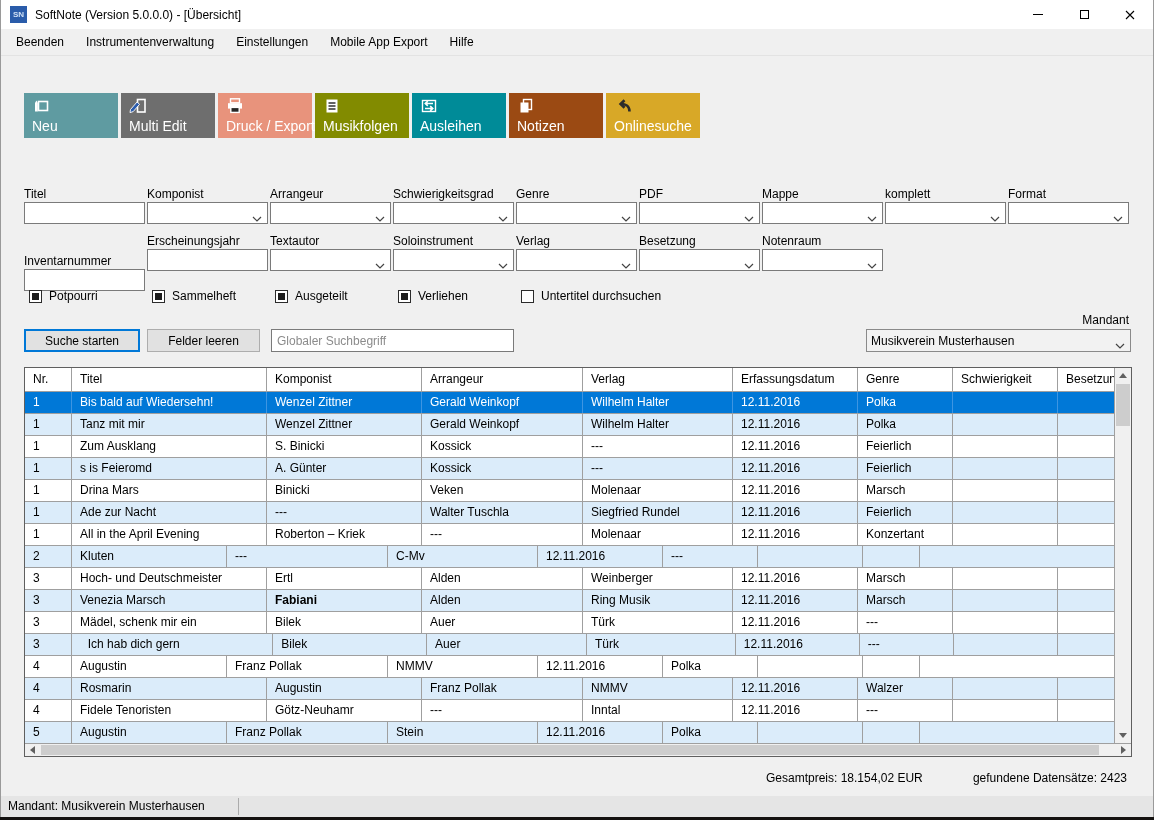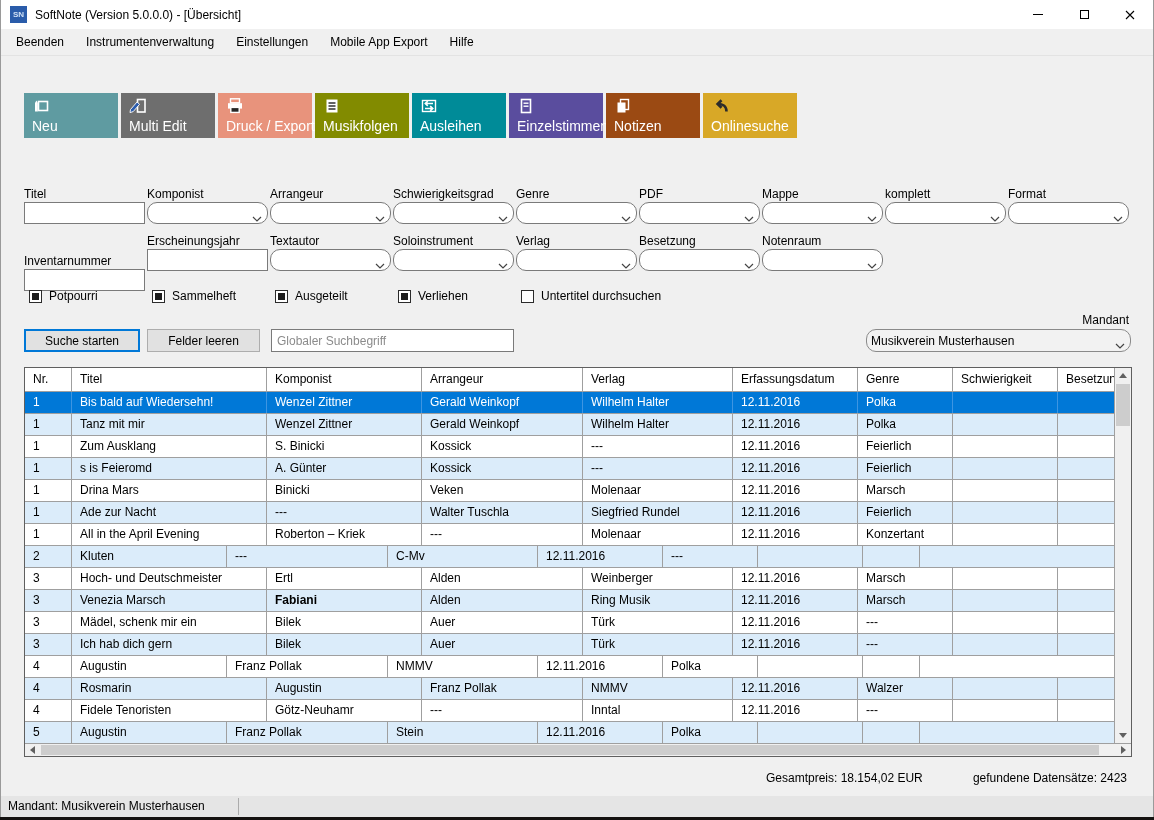--- a/index.html
+++ b/index.html
@@ -30,21 +30,21 @@
   .tb-btn { width:94px; height:45px; position:relative; cursor:default; }
   .tb-icon { position:absolute; top:4px; left:8px; }
   .tb-label { position:absolute; bottom:4px; left:8px; color:#fff; font-size:14px; white-space:nowrap; }
 
   
   .filter-row { position:absolute; left:23px; width:1110px; height:40px; }
   .field { position:absolute; width:121px; }
   .field-label { font-size:12px; color:#000; height:15px; }
   .tinput, .select { width:121px; height:22px; border:1px solid #7a7a7a; background:#fff;
                      font-size:12px; padding:0 4px; position:relative; }
-  .select { display:flex; align-items:center;border-radius:10px; }
+  .select { display:flex; align-items:center; }
   .select .sel-text { font-size:12px; color:#000; white-space:nowrap; overflow:hidden; flex:1; }
   .chev { position:absolute; right:5px; top:8px; }
 
   
   .checkbox-row { position:absolute; top:289px; left:23px; width:1110px; height:16px; }
   .cb-item { position:absolute; display:flex; align-items:center; }
   .cb { width:13px; height:13px; border:1px solid #2b2b2b; background:#fff; position:relative; flex:none; }
   .cb.ind::after { content:""; position:absolute; left:2px; top:2px; right:2px; bottom:2px; background:#1c1c1c; }
   .cb-label { font-size:12px; margin-left:7px; white-space:nowrap; }
 
@@ -172,30 +172,20 @@
       <div class="tb-btn" style="background: rgb(0, 139, 152);">
         <span class="tb-icon"><svg width="18" height="18" viewBox="0 0 18 18">
             <rect x="2.5" y="3.5" width="13" height="11" fill="none" stroke="#fff" stroke-width="1.4"></rect>
             <g stroke="#fff" stroke-width="1.6" fill="none">
               <path d="M13 6.5 H5.5 M7.8 4.2 L5.3 6.5 L7.8 8.8"></path>
               <path d="M5 11.5 H12.5 M10.2 9.2 L12.7 11.5 L10.2 13.8"></path>
             </g>
           </svg></span>
         <span class="tb-label">Ausleihen</span>
       </div>
-      <div class="tb-btn" style="background: rgb(90, 77, 158);">
-        <span class="tb-icon"><svg width="18" height="18" viewBox="0 0 18 18">
-            <rect x="4.5" y="2.5" width="9" height="13" fill="none" stroke="#fff" stroke-width="1.6"></rect>
-            <g stroke="#fff" stroke-width="1.4">
-              <line x1="6.5" y1="6.2" x2="11.5" y2="6.2"></line>
-              <line x1="6.5" y1="9.2" x2="11.5" y2="9.2"></line>
-            </g>
-          </svg></span>
-        <span class="tb-label">Einzelstimmen</span>
-      </div>
       <div class="tb-btn" style="background: rgb(155, 74, 19);">
         <span class="tb-icon"><svg width="18" height="18" viewBox="0 0 18 18">
             <rect x="6.5" y="2.5" width="8" height="10" fill="none" stroke="#fff" stroke-width="1.4"></rect>
             <rect x="3.5" y="5.5" width="8" height="10" fill="#fff"></rect>
           </svg></span>
         <span class="tb-label">Notizen</span>
       </div>
       <div class="tb-btn" style="background: rgb(216, 168, 39);">
         <span class="tb-icon"><svg width="20" height="18" viewBox="0 0 20 18">
             <path d="M15.5 14.5 C15.5 8.5 11 7 7.5 7" fill="none" stroke="#2b2b2b" stroke-width="2.6"></path>
@@ -482,21 +472,21 @@
           <div class="tcell" style="width: 155px;">Bilek</div>
           <div class="tcell" style="width: 161px;">Auer</div>
           <div class="tcell" style="width: 150px;">Türk</div>
           <div class="tcell" style="width: 125px;">12.11.2016</div>
           <div class="tcell" style="width: 95px;">---</div>
           <div class="tcell" style="width: 105px;"></div>
           <div class="tcell" style="width: 57px;"></div>
         </div>
         <div class="trow alt">
           <div class="tcell" style="width: 47px;">3</div>
-          <div class="tcell" style="width: 195px;">Ich hab dich gern</div>
+          <div class="tcell" style="width: 195px; margin-left: 8px;">Ich hab dich gern</div>
           <div class="tcell" style="width: 155px;">Bilek</div>
           <div class="tcell" style="width: 161px;">Auer</div>
           <div class="tcell" style="width: 150px;">Türk</div>
           <div class="tcell" style="width: 125px;">12.11.2016</div>
           <div class="tcell" style="width: 95px;">---</div>
           <div class="tcell" style="width: 105px;"></div>
           <div class="tcell" style="width: 57px;"></div>
         </div>
         <div class="trow">
           <div class="tcell" style="width: 47px;">4</div>

